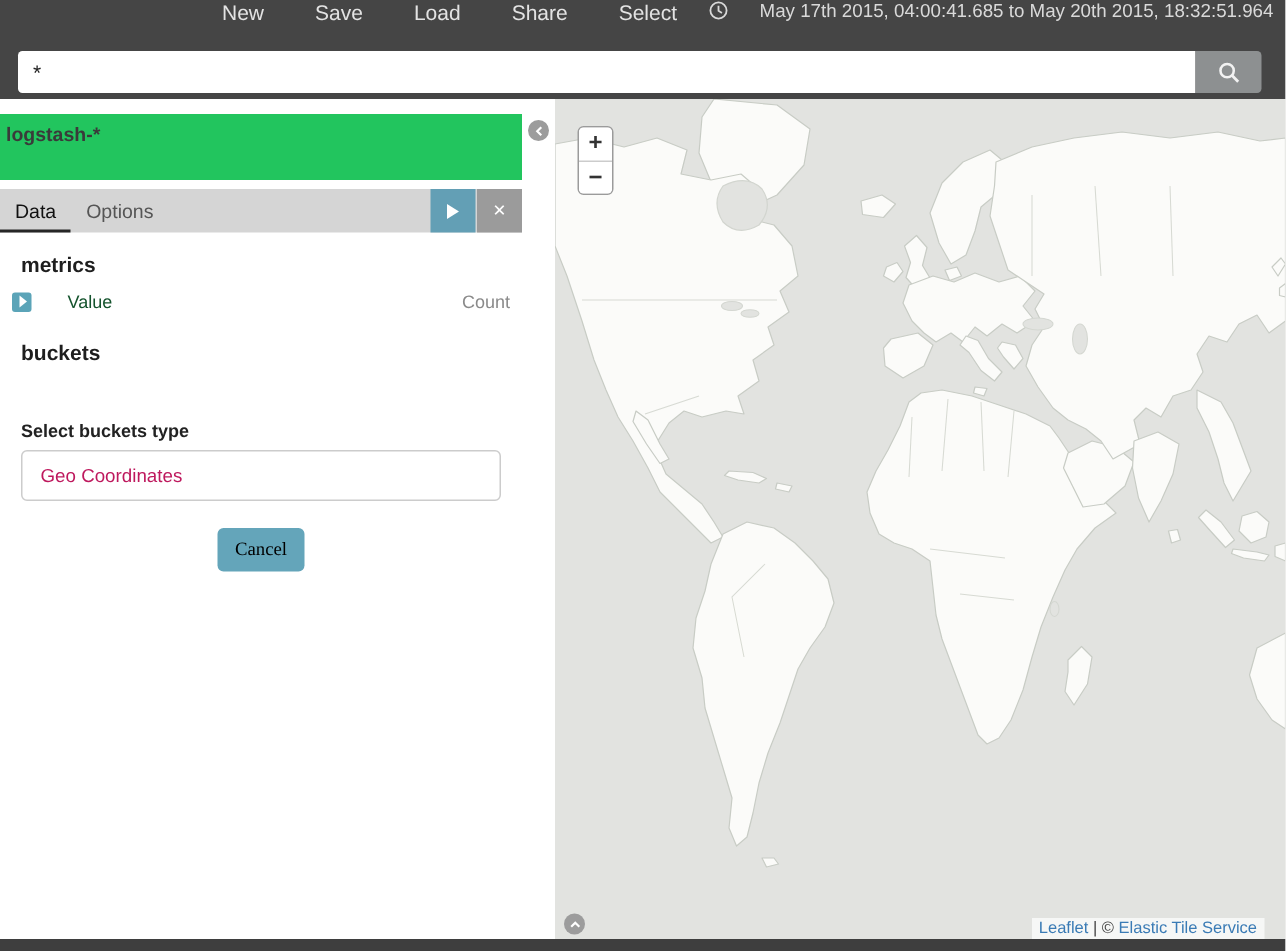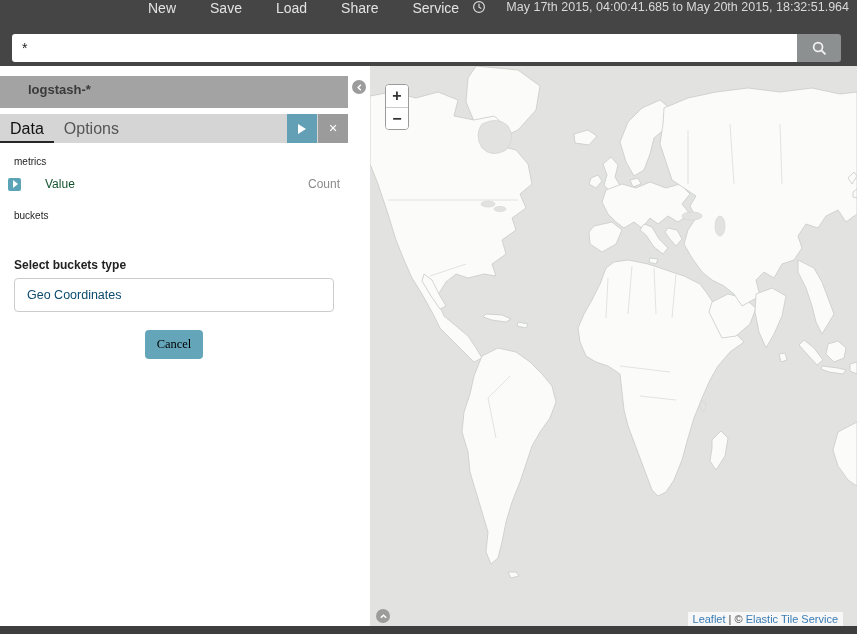--- a/index.html
+++ b/index.html
@@ -13,39 +13,39 @@
   .time{margin-left:auto;display:flex;align-items:center;gap:20px;color:#d9d9d9;font-size:12.5px;cursor:pointer}
 
   
   .search-row{height:32px;background:#454545;display:flex;align-items:center;padding:0 16px 4px 12px}
   .search-input{flex:1;height:28px;border:0;border-radius:3px 0 0 3px;padding:0 10px;font-size:14px;color:#222;outline:none;font-family:inherit;background:#fff}
   .search-btn{width:44px;height:28px;border:0;border-radius:0 3px 3px 0;background:#8d9091;display:flex;align-items:center;justify-content:center;cursor:pointer}
 
   
   .content{display:flex;height:560px}
   .sidebar{width:348px;background:#fff;display:flex;flex-direction:column}
-  .vis-title{margin-top:10px;height:32px;background:#a3a3a3;color:#3a3a3a;font-weight:bold;font-size:13px;line-height:28px;padding-left:28px}
+  .vis-title{margin-top:10px;height:44px;background:#22c55e;color:#3a3a3a;font-weight:bold;font-size:13px;line-height:28px;padding-left:4px}
   .tabs-row{margin-top:6px;height:29px;background:#d5d5d5;display:flex;align-items:stretch}
-  .tab{padding:0 10px;font-size:16px;color:#555;display:flex;align-items:center;cursor:pointer}
+  .tab{padding:0 10px;font-size:13px;color:#555;display:flex;align-items:center;cursor:pointer}
   .tab.active{color:#111;box-shadow:inset 0 -2px 0 #262626}
   .tab-spacer{flex:1}
   .btn-apply{width:30px;border:0;background:#639fb5;cursor:pointer;display:flex;align-items:center;justify-content:center}
   .play-tri{width:0;height:0;border-left:8px solid #fff;border-top:5px solid transparent;border-bottom:5px solid transparent}
   .btn-close{width:30px;border:0;background:#9b9b9b;color:#fff;margin-left:1px;font-size:11px;cursor:pointer;display:flex;align-items:center;justify-content:center}
 
-  .section-h{font-size:10px;font-weight:normal;color:#1e1e1e;margin:13px 0 4px 14px}
+  .section-h{font-size:14px;font-weight:bold;color:#1e1e1e;margin:13px 0 4px 14px}
   .metric-row{display:flex;align-items:center;height:26px;padding:0 8px}
   .caret-btn{width:13px;height:13px;background:#5ba4b8;border:0;border-radius:2px;display:flex;align-items:center;justify-content:center;cursor:pointer;padding:0}
   .caret-tri{width:0;height:0;border-left:5px solid #fff;border-top:4px solid transparent;border-bottom:4px solid transparent;margin-left:1px}
   .metric-label{font-size:12px;color:#14532d;margin-left:24px}
   .metric-agg{margin-left:auto;font-size:12px;color:#8a8a8a}
 
   .select-label{font-size:12px;font-weight:bold;color:#222;margin:33px 0 6px 14px}
   .bucket-select{margin-left:14px;width:320px;height:34px;border:1px solid #ccc;border-radius:4px;background:#fff;display:flex;align-items:center;cursor:pointer}
-  .bucket-option{font-size:12.5px;color:#0c4a6e;padding-left:12px}
+  .bucket-option{font-size:12.5px;color:#be185d;padding-left:12px}
   .cancel-wrap{display:flex;justify-content:center;margin-top:18px}
   .btn-cancel{background:#64a5ba;color:#000000;border:0;border-radius:4px;font-size:12.5px;padding:7px 12px;cursor:pointer;font-family:Liberation Serif, serif}
 
   .gutter{width:22px;background:#fff;position:relative}
   .chev-circle{position:absolute;width:14px;height:14px;border-radius:50%;background:#9c9c9c;display:flex;align-items:center;justify-content:center;cursor:pointer;border:0;padding:0}
   .collapse-left{top:14px;left:4px}
 
   
   .map{flex:1;position:relative;background:#e2e3e0;overflow:hidden}
   .map .world{position:absolute;left:0;top:0;width:100%;height:100%}
@@ -60,21 +60,21 @@
 </style>
 </head>
 <body>
 
 <header class="navbar">
   <nav class="nav-items">
     <button class="nav-item">New</button>
     <button class="nav-item">Save</button>
     <button class="nav-item">Load</button>
     <button class="nav-item">Share</button>
-    <button class="nav-item">Service</button>
+    <button class="nav-item">Select</button>
   </nav>
   <div class="time">
     <span style="display:flex">
       <svg width="14" height="14" viewBox="0 0 14 14">
           <circle cx="7" cy="7" r="5.4" fill="none" stroke="#d9d9d9" stroke-width="1.2"></circle>
           <path d="M7 3.8v3.4l2.3 1.4" fill="none" stroke="#d9d9d9" stroke-width="1.2"></path>
         </svg>
     </span>
     <span>May 17th 2015, 04:00:41.685 to May 20th 2015, 18:32:51.964</span>
   </div>

